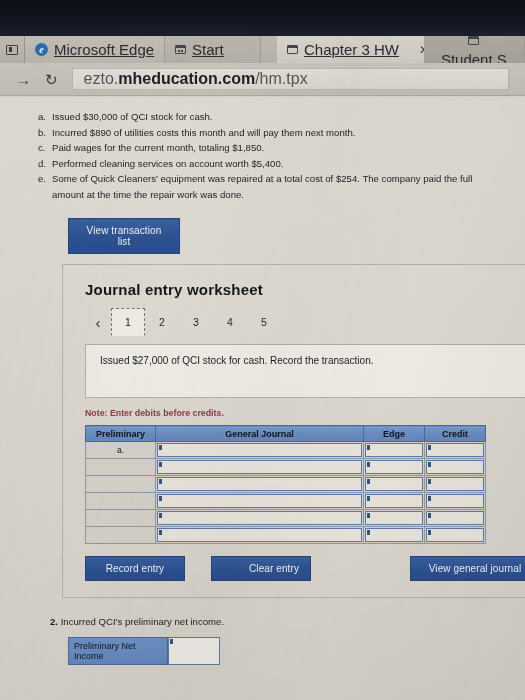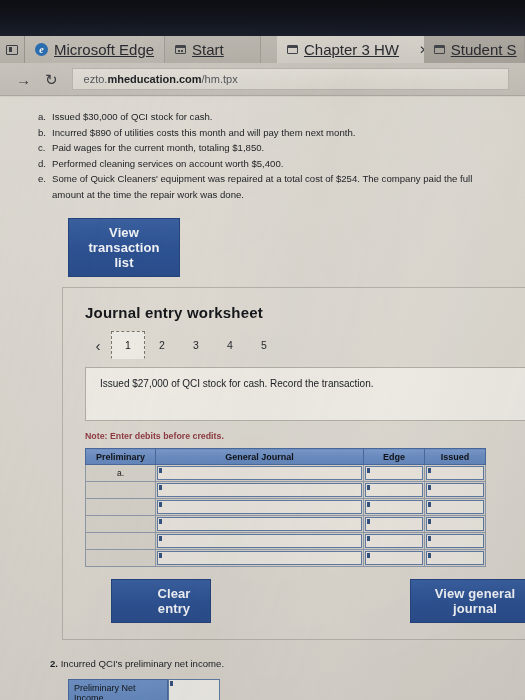--- a/index.html
+++ b/index.html
@@ -56,21 +56,21 @@
   .tab.brand { width: 140px; background: linear-gradient(180deg,#c6c1b9,#bdb8b0); }
   .tab.start { width: 105px; background: linear-gradient(180deg,#bfbab2,#b6b1a9); }
   .tab.active {
     background: linear-gradient(180deg,#ddd8d0,#d4cfc7);
     border-right: none;
     flex: 1 1 auto;
     min-width: 0;
     justify-content: space-between;
     margin-left: 16px;
   }
-  .tab.trailing { width: 111px; background: linear-gradient(180deg,#b2ada5,#a9a49c); overflow:hidden; }
+  .tab.trailing { width: 111px; background: linear-gradient(180deg,#b2ada5,#a9a49c); overflow:hidden;flex-direction:column; }
   .tab-title { font-size: 15px; text-decoration: underline; }
   .tab-close { margin-left: auto; padding-left: 14px; font-size: 12px; color: #3a3c41; }
   .edge-logo {
     width: 13px; height: 13px; border-radius: 50%;
     background: #2b6fb3; color: #fff;
     font-size: 10px; font-weight: bold; font-style: italic;
     display:flex; align-items:center; justify-content:center;
     font-family: "Liberation Serif", serif;
   }
   .winicon {
@@ -99,21 +99,21 @@
     display: flex; align-items: center; gap: 14px;
     padding-left: 16px;
   }
   .navicon { color: #3c3e43; font-size: 15px; line-height: 1; }
   .urlbox {
     flex: 1; height: 22px; margin-right: 16px;
     background: linear-gradient(180deg,#e6e2da,#ddd9d1);
     border: 1px solid #bdb8b0;
     display: flex; align-items: center;
     padding: 0 11px;
-    font-size: 11px; color: #33353a;
+    font-size: 16px; color: #33353a;
     white-space: nowrap; overflow: hidden;
   }
   .url-dim { color: #55575c; }
   .url-strong { color: #1e2024; font-weight: bold; }
 
   
   .content {
     position: absolute; top: 97px; left: 0; right: 0; bottom: 0;
     background: linear-gradient(170deg,#e2ded6 0%, #dcd7cf 40%, #d6d1c9 100%);
     padding: 6px 0 0 0;
@@ -133,21 +133,21 @@
     margin: 12px 20px 0 30px;
     font-size: 9.6px; line-height: 1.58; color: #1d1f24;
   }
   .req .num { font-weight: bold; }
   .req .red { color: #b32d33; font-weight: bold; }
 
   
   .btn {
     background: linear-gradient(180deg,#3a60a0 0%, #2d5292 55%, #2a4d8b 100%);
     color: #f2f4f8;
-    font-size: 13px; font-weight: bold;
+    font-size: 10px; font-weight: normal;
     border: 1px solid #24447c;
     padding: 6px 10px;
     text-align: center;
     letter-spacing: .1px;
     display: inline-block;
   }
 
   .view-tx-wrap { margin: 16px 0 0 68px; }
   .view-tx { width: 112px; }
 
@@ -357,21 +357,21 @@
           <col style="width:70px">
             <col style="width:208px">
             <col style="width:61px">
             <col style="width:61px">
         </colgroup>
         <thead>
           <tr>
             <th>Preliminary</th>
             <th>General Journal</th>
             <th>Edge</th>
-            <th>Issued</th>
+            <th>Credit</th>
           </tr>
         </thead>
         <tbody>
           <tr>
             <td class="txcell">a.</td>
             <td>
                 <div class="field"></div>
               </td>
             <td>
                 <div class="field"></div>
@@ -437,20 +437,21 @@
                 <div class="field"></div>
               </td>
             <td>
                 <div class="field"></div>
               </td>
           </tr>
         </tbody>
       </table>
 
       <div class="btnrow">
+        <div class="btn btn-record">Record entry</div>
         <div class="btn btn-clear">Clear entry</div>
         <div class="btn btn-viewgj">View general journal</div>
       </div>
 
     </div>
 
     <div class="q2">
       <span class="num">2.</span>
       <span>Incurred QCI's preliminary net income.</span>
       <div class="pni-wrap">

